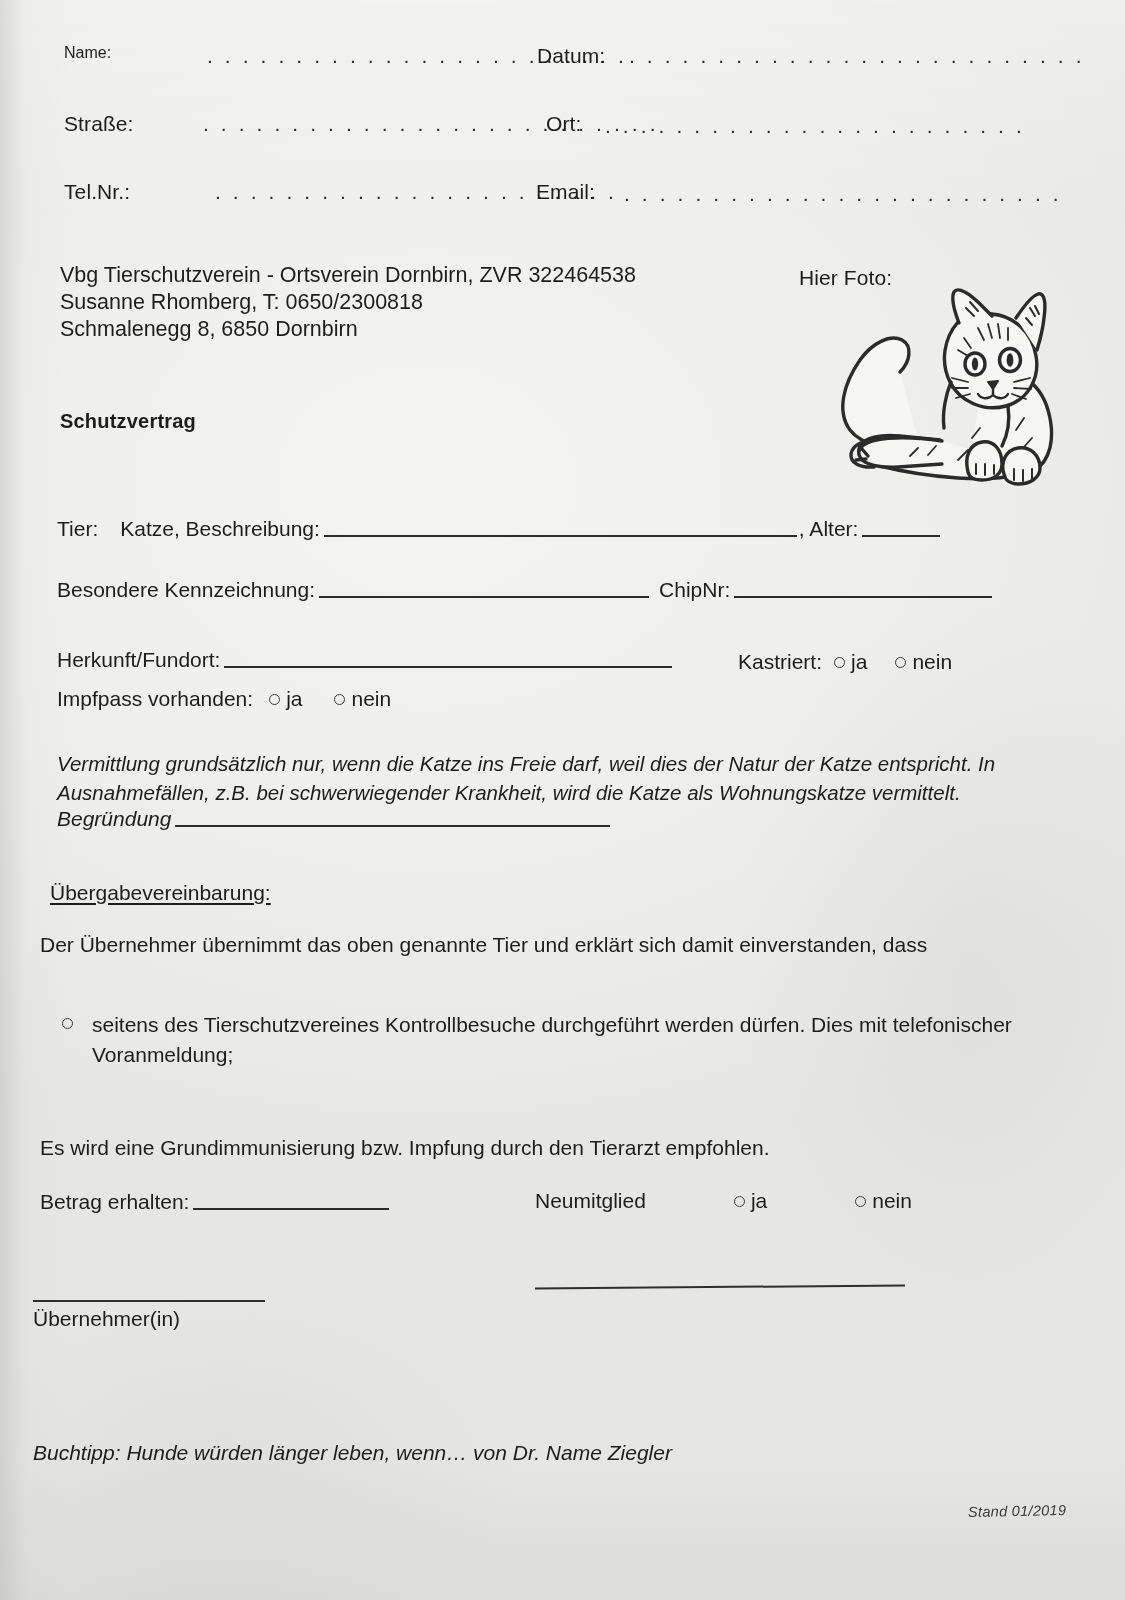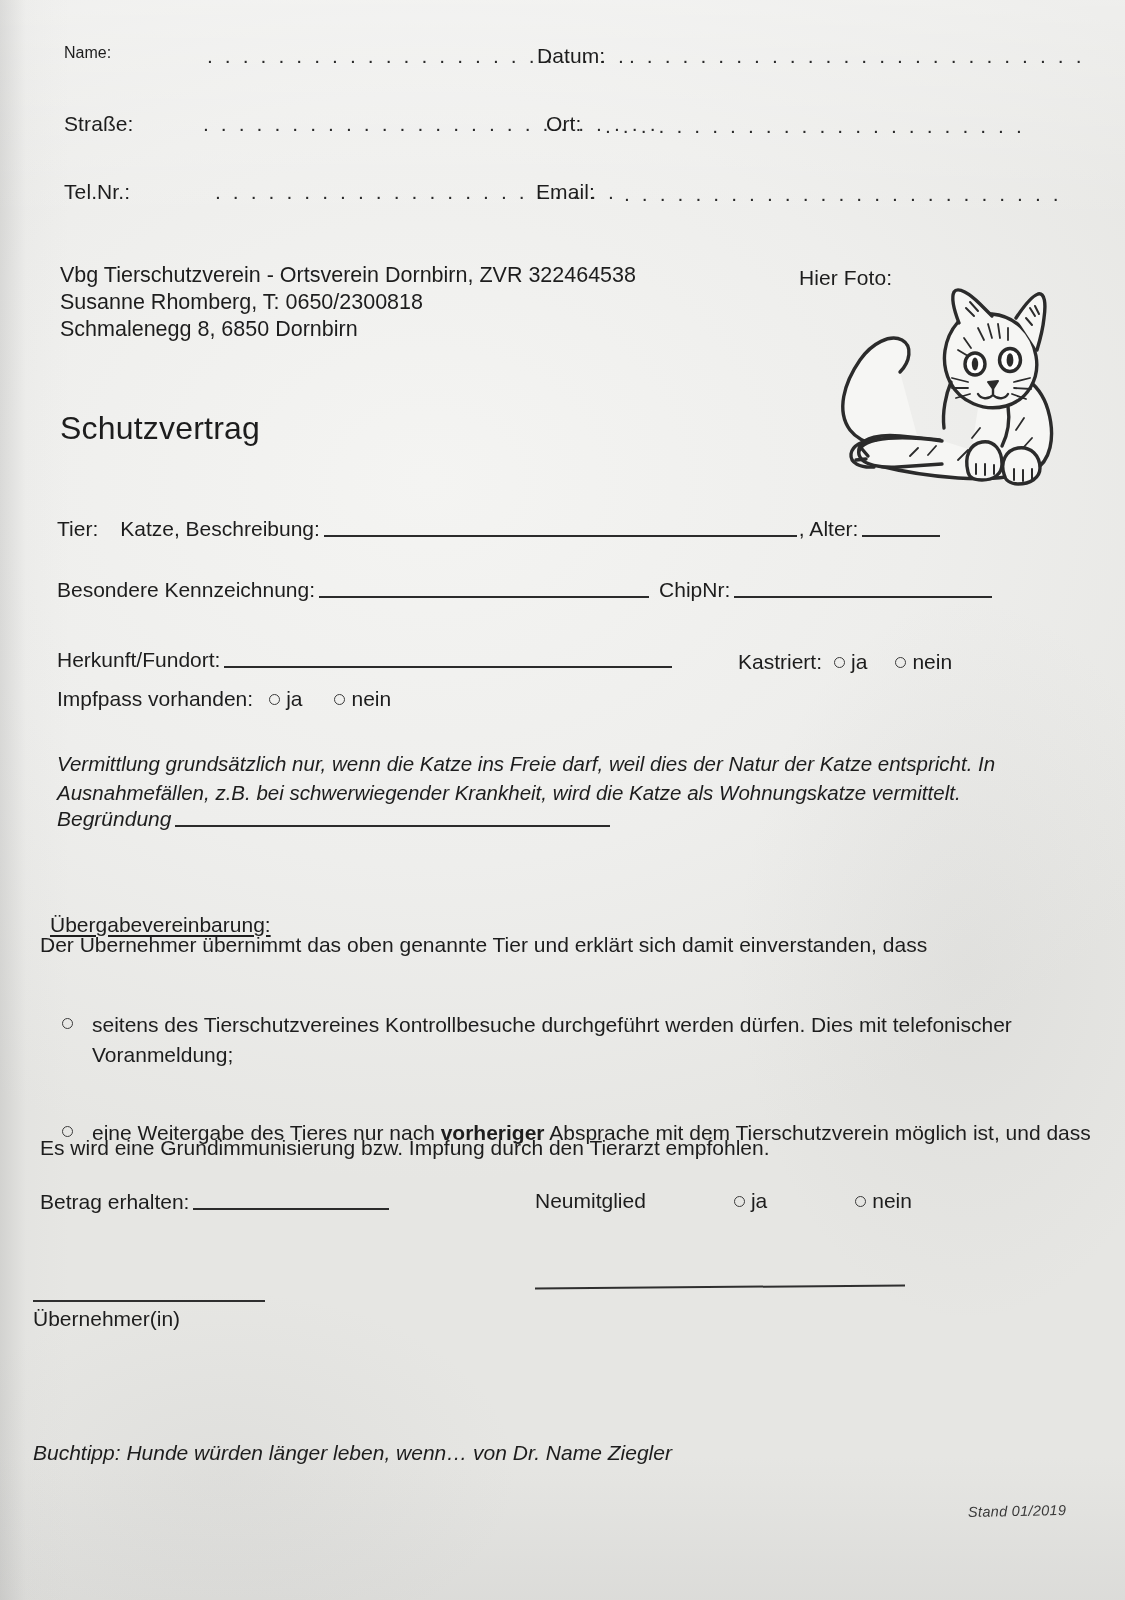--- a/index.html
+++ b/index.html
@@ -36,29 +36,29 @@
   }
   .content { position:relative; z-index:7; }
 
   .abs { position:absolute; }
 
   .lbl { font-size:21px; letter-spacing:.1px; white-space:nowrap; }
   .dots { font-size:21px; letter-spacing:3.1px; color:#2a2a2a; white-space:nowrap; }
 
   .org { font-size:21.5px; line-height:27px; white-space:pre-line; }
 
-  .title { font-size:32px; font-weight:normal; letter-spacing:.2px; }
+  .title { font-size:20px; font-weight:bold; letter-spacing:.2px; }
 
   .row { font-size:21px; white-space:nowrap; display:flex; align-items:flex-end; }
   .rule { display:inline-block; border-bottom:2.1px solid #2b2b2b; height:0; margin:0 2px 4px 4px; }
 
   .para { font-size:20.5px; line-height:29px; font-style:italic; }
   .para-plain { font-size:21px; line-height:29px; }
 
-  .uhead { font-size:21px; text-decoration:underline; text-underline-offset:3px;margin-top:32px; }
+  .uhead { font-size:21px; text-decoration:underline; text-underline-offset:3px; }
 
   ul.terms { list-style:none; }
   ul.terms li {
     position:relative; font-size:21px; line-height:30px;
     padding-left:42px; margin-bottom:2px;margin-top:48px;
   }
   ul.terms li .bullet {
     position:absolute; left:12px; top:8px;
     width:11px; height:11px; border:1.6px solid #3a3a3a; border-radius:50%;
   }
@@ -211,24 +211,20 @@
     </div>
 
     <div class="abs uhead" style="left:50px; top:881px;">Übergabevereinbarung:</div>
     <div class="abs para-plain" style="left:40px; top:930px; width:1050px;">Der Übernehmer übernimmt das oben genannte Tier und erklärt sich damit einverstanden, dass</div>
 
     <ul class="terms abs" style="left:50px; top:962px; width:1050px;">
       <li>
         <span class="bullet"></span>
         <span>seitens des Tierschutzvereines Kontrollbesuche durchgeführt werden dürfen. Dies mit telefonischer Voranmeldung;</span><b></b><span></span>
       </li>
-      <li>
-        <span class="bullet"></span>
-        <span>eine Weitergabe des Tieres nur nach </span><b>vorheriger</b><span> Absprache mit dem Tierschutzverein möglich ist, und dass</span>
-      </li>
     </ul>
 
     <div class="abs para-plain" style="left:40px; top:1133px; width:1040px;">Es wird eine Grundimmunisierung bzw. Impfung durch den Tierarzt empfohlen.</div>
 
     <div class="abs row" style="left:40px; top:1190px;">
       <span>Betrag erhalten:</span>
       <span class="rule" style="width:196px;"></span>
     </div>
 
     <div class="abs row" style="left:535px; top:1189px;gap:30px;">

